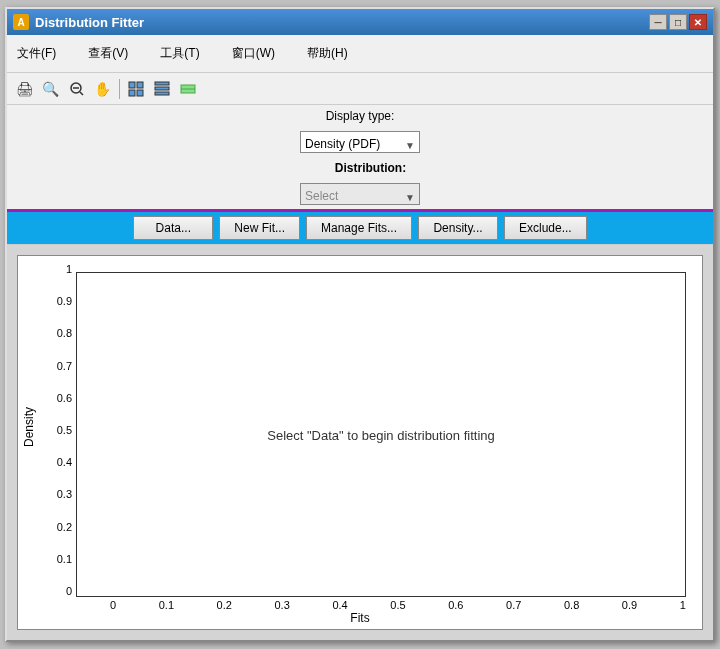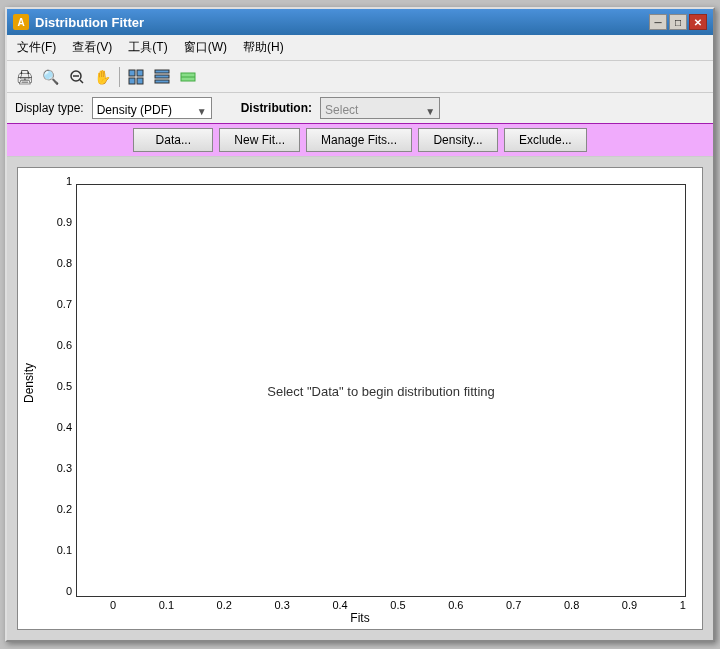--- a/index.html
+++ b/index.html
@@ -74,23 +74,23 @@
       font-weight: bold;
     }
     .title-btn.close {
       background: #c0392b;
       color: white;
       border-color: #922b21;
     }
     .menu-bar {
       background: #f0f0f0;
       border-bottom: 1px solid #ccc;
-      padding: 2px 4px;
-      display: flex;
-      gap: 4px;
+      padding: 8px 4px;
+      display: flex;
+      gap: 20px;
       flex-shrink: 0;
     }
     .menu-item {
       padding: 2px 6px;
       cursor: pointer;
       font-size: 12px;
       color: #000;
     }
     .toolbar {
       background: #f0f0f0;
@@ -115,26 +115,27 @@
       color: #333;
     }
     .toolbar-separator {
       width: 1px;
       height: 20px;
       background: #aaa;
       margin: 0 2px;
     }
     .controls-bar {
       background: #f0f0f0;
-      border-bottom: 1px solid #a21caf;
+      border-bottom: 3px solid #a21caf;
       padding: 4px 8px;
       display: flex;
       align-items: center;
       gap: 8px;
       flex-shrink: 0;
+      flex-direction: column;
     }
     .label {
       font-size: 12px;
       color: #000;
     }
     .select-box {
       height: 22px;
       border: 1px solid #888;
       background: white;
       font-size: 12px;
@@ -148,21 +149,21 @@
     .select-box.disabled {
       background: #e8e8e8;
       color: #888;
     }
     .select-arrow {
       font-size: 10px;
       color: #555;
       margin-left: 6px;
     }
     .buttons-bar {
-      background: #f0abfc;
+      background: #0ea5e9;
       border-bottom: 1px solid #ccc;
       padding: 4px 8px;
       display: flex;
       align-items: center;
       gap: 6px;
       flex-shrink: 0;
       justify-content: center;
     }
     .action-btn {
       height: 24px;

